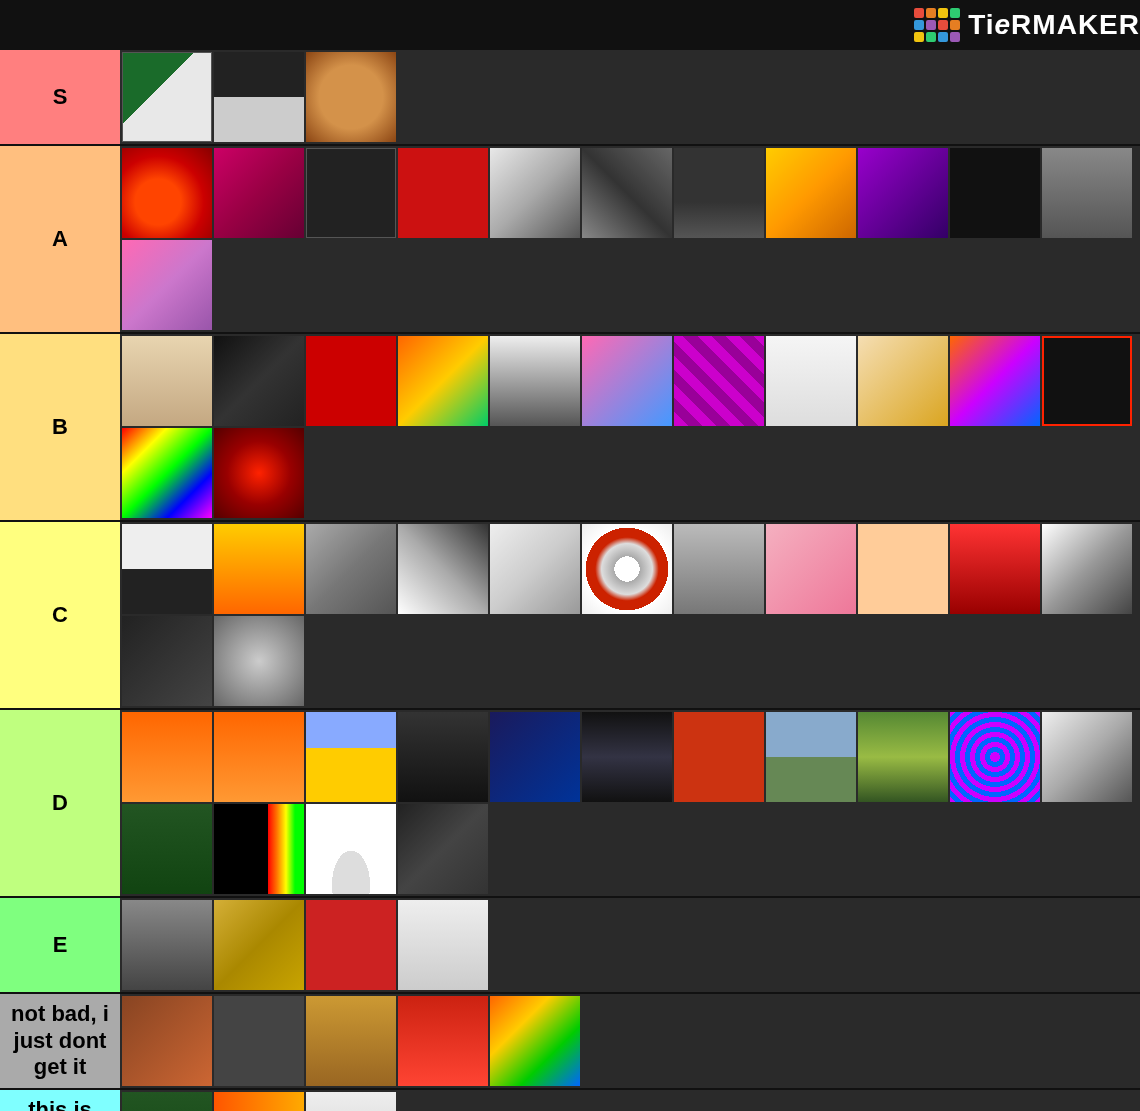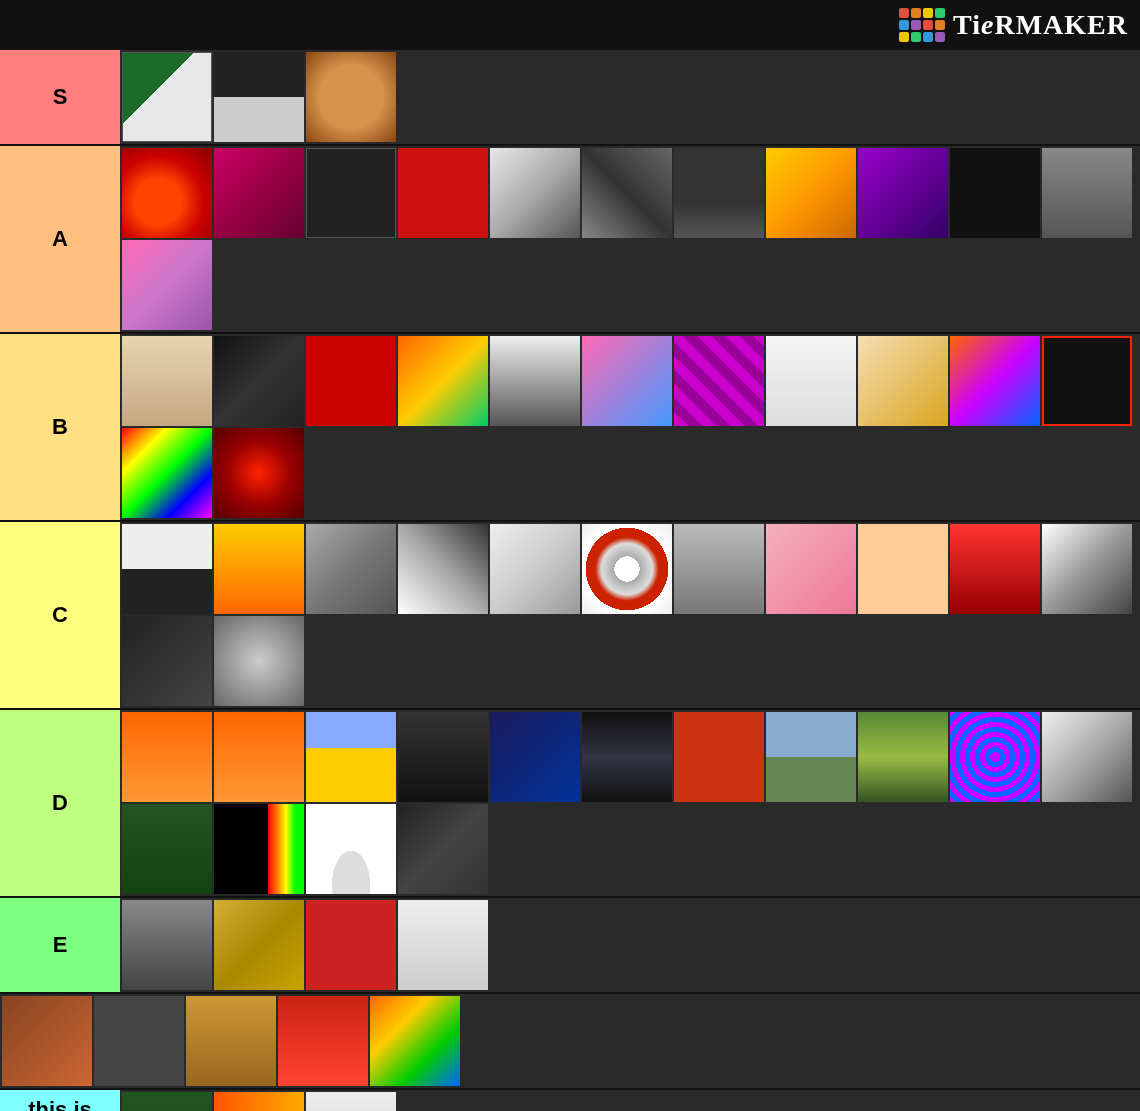--- a/index.html
+++ b/index.html
@@ -7,23 +7,22 @@
       background: #1a1a1a;
       font-family: Arial, sans-serif;
       width: 1140px;
       min-height: 1111px;
     }
 
     .header {
       display: flex;
       justify-content: flex-end;
       align-items: center;
-      padding: 8px 12px;
+      padding: 8px 0;
       background: #111;
-      font-family: Liberation Serif, serif;
     }
 
     .tiermaker-logo {
       display: flex;
       align-items: center;
       gap: 8px;
     }
 
     .logo-grid {
       display: grid;
@@ -345,20 +344,21 @@
         </div>
         <div class="album-cover" style="background: #cc2222;">
           <div class="inner"></div>
         </div>
         <div class="album-cover" style="background: linear-gradient(to bottom, #eee, #ccc);">
           <div class="inner"></div>
         </div>
       </div>
     </div>
     <div class="tier-row">
+      <div class="tier-label tier-notbad">not bad, i just dont get it</div>
       <div class="tier-items">
         <div class="album-cover" style="background: linear-gradient(135deg, #884422, #cc6633);">
           <div class="inner"></div>
         </div>
         <div class="album-cover" style="background: #444;">
           <div class="inner"></div>
         </div>
         <div class="album-cover" style="background: linear-gradient(to bottom, #cc9933, #996622);">
           <div class="inner"></div>
         </div>

